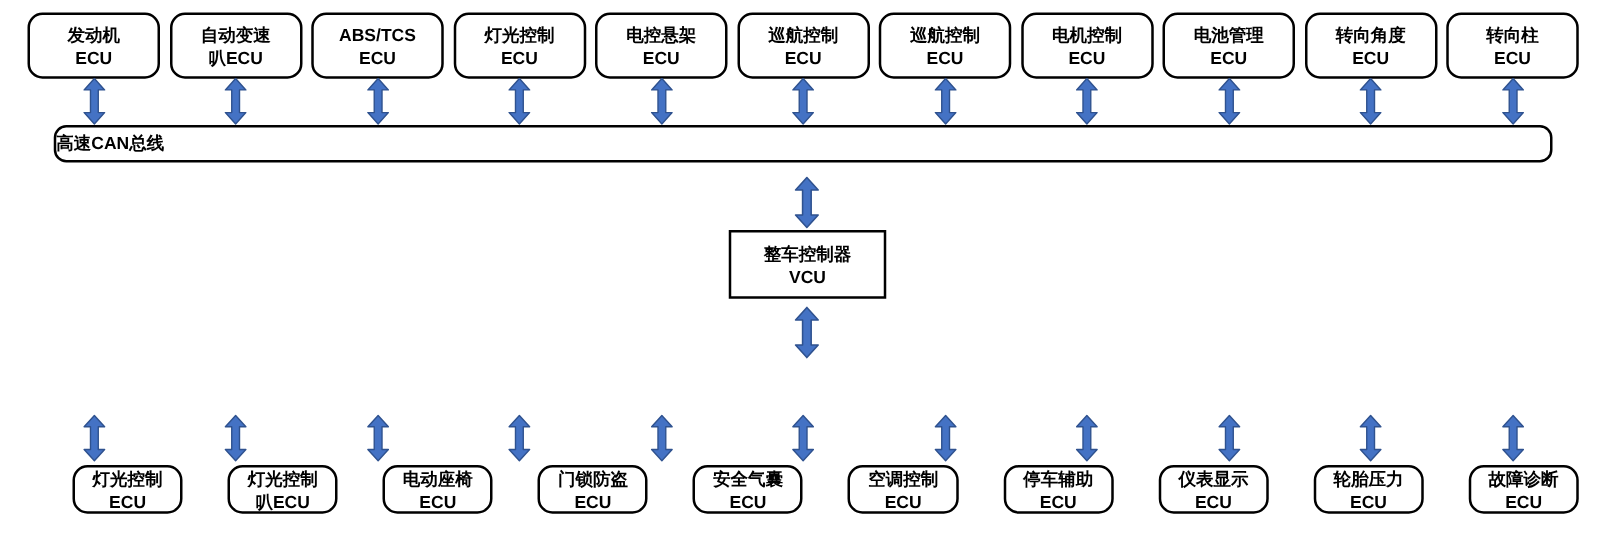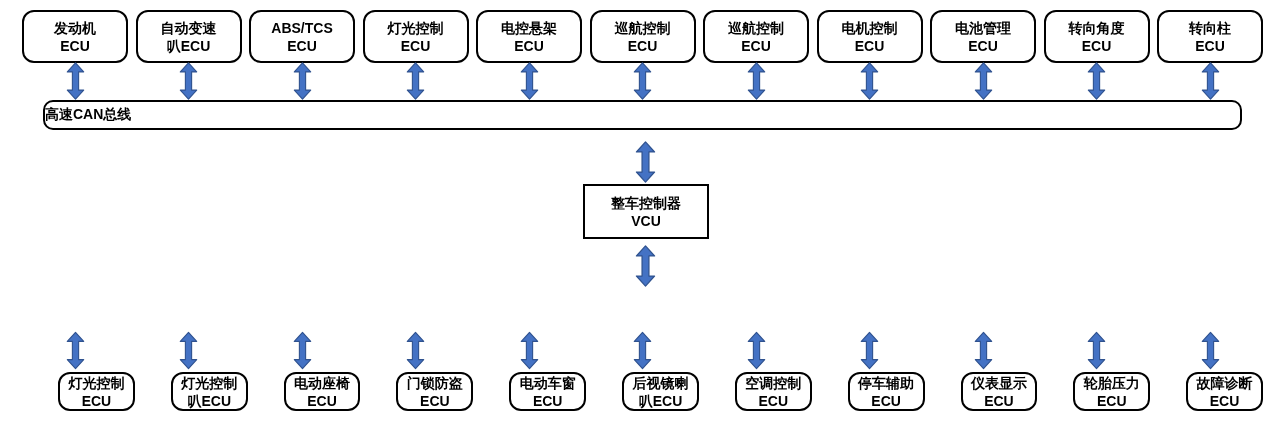--- a/index.html
+++ b/index.html
@@ -312,26 +312,22 @@
     </div>
     <div class="ecu-box">
       <span>电动座椅</span>
       <span>ECU</span>
     </div>
     <div class="ecu-box">
       <span>门锁防盗</span>
       <span>ECU</span>
     </div>
     <div class="ecu-box">
-      <span>电动车窗</span>
-      <span>ECU</span>
-    </div>
-    <div class="ecu-box">
-      <span>后视镜喇</span>
-      <span>叭ECU</span>
+      <span>安全气囊</span>
+      <span>ECU</span>
     </div>
     <div class="ecu-box">
       <span>空调控制</span>
       <span>ECU</span>
     </div>
     <div class="ecu-box">
       <span>停车辅助</span>
       <span>ECU</span>
     </div>
     <div class="ecu-box">

